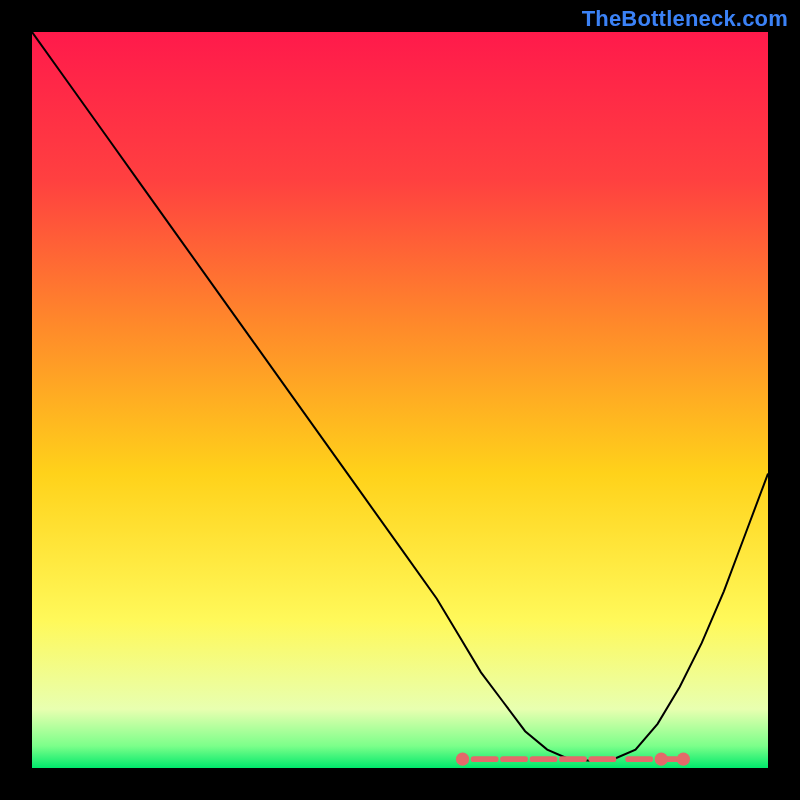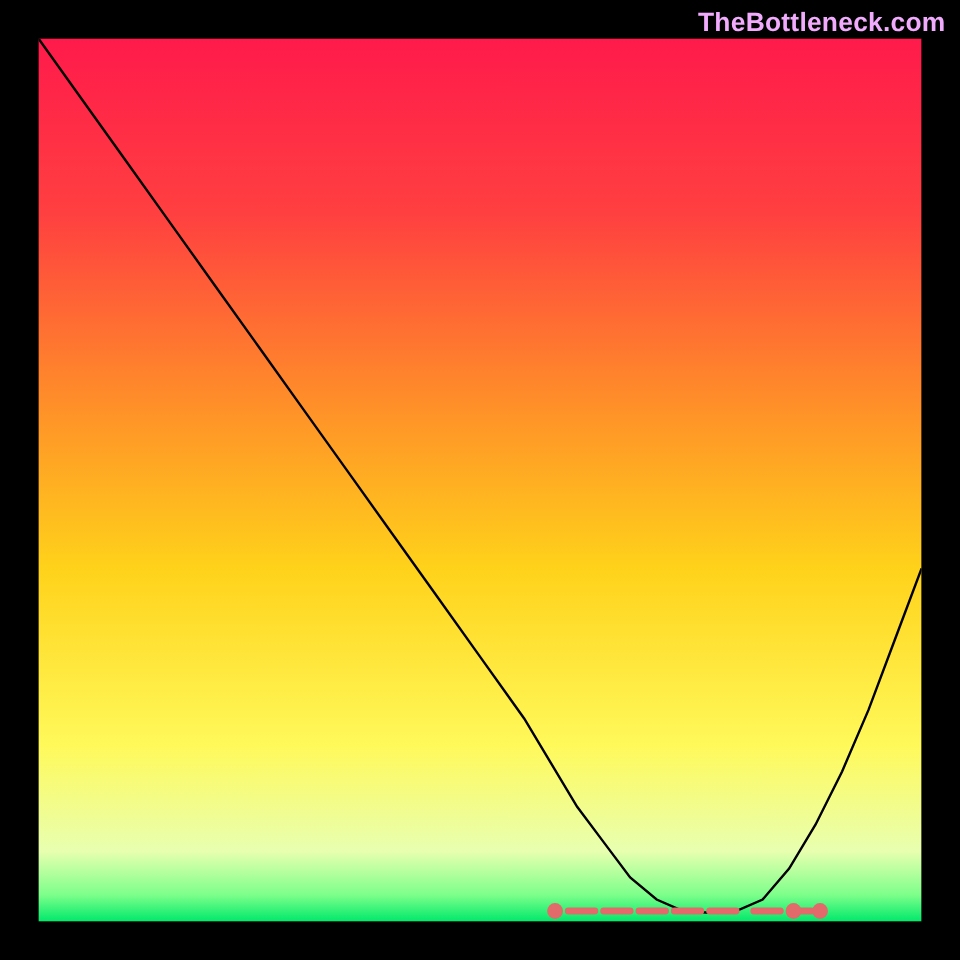--- a/index.html
+++ b/index.html
@@ -23,21 +23,21 @@
     position: absolute;
     left: 0;
     top: 0;
     width: 100%;
     height: 100%;
   }
   .watermark {
     position: absolute;
     top: 6px;
     right: 12px;
-    color: #f0abfc;
+    color: #3b82f6;
     font-size: 22px;
     font-weight: 600;
     letter-spacing: 0.2px;
     user-select: none;
   }
 </style>
 </head>
 <body>
 
 <div class="frame">

